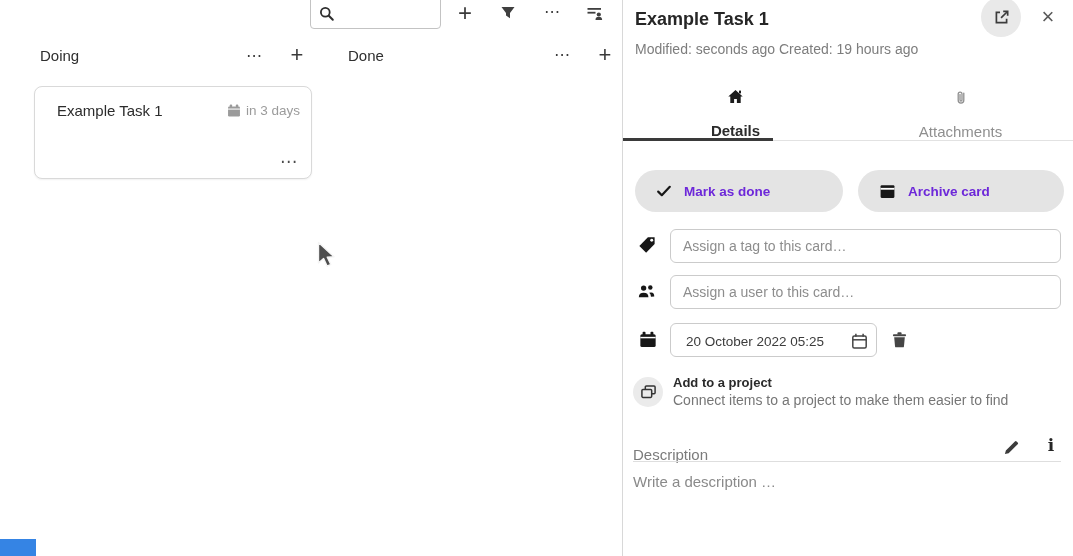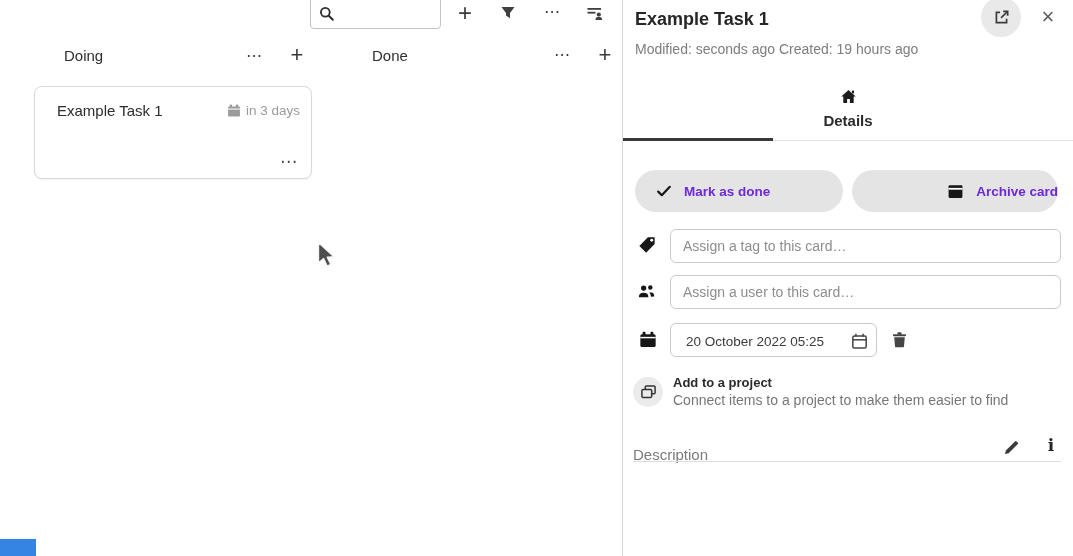--- a/index.html
+++ b/index.html
@@ -15,21 +15,21 @@
                background:#fff;border:1px solid #c3c3c3;border-radius:4px;}
   .search-wrap svg{position:absolute;left:8px;bottom:6px;}
   .search-wrap input{position:absolute;left:28px;bottom:3px;width:92px;height:22px;
                      border:none;outline:none;font-size:14px;background:transparent;}
 
   .tb-btn{position:absolute;width:28px;height:28px;display:flex;align-items:center;
           justify-content:center;color:#3a3a3a;}
   .tb-plus{font-size:24px;font-weight:400;line-height:26px;color:#3a3a3a;}
   .dots{font-size:16px;letter-spacing:0;color:#3a3a3a;line-height:1;}
 
-  .col-title{position:absolute;top:47px;font-size:15px;color:#2f2f2f;margin-left:24px;}
+  .col-title{position:absolute;top:47px;font-size:15px;color:#2f2f2f;}
   .col-btn{position:absolute;width:28px;height:28px;display:flex;align-items:center;justify-content:center;}
   .col-plus{font-size:22px;font-weight:400;color:#3a3a3a;}
 
   .card{position:absolute;left:34px;top:86px;width:276px;height:91px;background:#fff;
         border:1px solid #d9d9d9;border-radius:8px;box-shadow:0 1px 2px rgba(0,0,0,0.06);}
   .card-title{position:absolute;left:22px;top:15px;font-size:15px;color:#2c2c2c;}
   .card-due{position:absolute;right:11px;top:16px;display:flex;align-items:center;gap:5px;
             color:#9b9b9b;font-size:13.5px;text-align:right;}
   .card-more{position:absolute;right:14px;bottom:6px;font-size:17px;color:#4a4a4a;}
 
@@ -41,30 +41,30 @@
   .panel-title{position:absolute;left:12px;top:9px;font-size:18px;font-weight:700;color:#262626;}
   .panel-meta{position:absolute;left:12px;top:41px;font-size:14px;color:#7d7d7d;}
   .popout-btn{position:absolute;left:358px;top:-3px;width:40px;height:40px;border-radius:50%;
               background:#e9e9e9;display:flex;align-items:center;justify-content:center;}
   .close-btn{position:absolute;left:412px;top:4px;width:26px;height:26px;font-size:22px;
              color:#5a5a5a;display:flex;align-items:center;justify-content:center;}
 
   .tabbar{position:absolute;left:0;top:80px;width:450px;height:61px;display:flex;
           border-bottom:1px solid #e2e2e2;box-sizing:border-box;}
   .tab{flex:1;display:flex;flex-direction:column;align-items:center;justify-content:flex-start;
-       padding-top:9px;gap:7px;}
+       padding-top:9px;gap:17px;}
   .tab .tab-label{font-size:15px;color:#8f8f8f;}
   .tab.active .tab-label{color:#2b2b2b;font-weight:700;}
   .tab-underline{position:absolute;left:0;top:138px;width:150px;height:3px;background:#3a3a3a;}
 
   .pill{position:absolute;top:170px;height:42px;border-radius:21px;background:#e4e4e4;
         display:flex;align-items:center;padding-left:21px;gap:12px;box-sizing:border-box;}
   .pill span{font-size:13.5px;font-weight:700;color:#6d28d9;}
   .pill-done{left:12px;width:208px;}
-  .pill-archive{left:229px;width:206px;justify-content:flex-end;}
+  .pill-archive{left:235px;width:206px;}
 
   .row-icon{position:absolute;display:flex;align-items:center;justify-content:center;}
   .text-entry{position:absolute;left:47px;width:391px;height:34px;border:1px solid #cbcbcb;
               border-radius:6px;box-sizing:border-box;padding:0 12px;font-size:14px;color:#3c3c3c;
               outline:none;background:#fff;}
   .text-entry::placeholder{color:#8d8d8d;opacity:1;}
 
   .date-field{position:absolute;left:47px;top:323px;width:207px;height:34px;border:1px solid #cbcbcb;
               border-radius:6px;box-sizing:border-box;background:#fff;padding-left:40px;}
   .date-field input{position:absolute;left:13px;top:0;width:150px;height:32px;border:none;outline:none;
@@ -189,20 +189,26 @@
     <div class="tabbar">
       <div class="tab active">
         <svg width="17" height="16" viewBox="0 0 16 16">
           <g fill="#1c1c1c">
             <path d="M8 1L0.8 7.4h2V14h3.8v-4h2.8v4h3.8V7.4h2z"></path>
             <rect x="11.5" y="1.6" width="2" height="2.8"></rect>
           </g>
         </svg>
         <span class="tab-label">Details</span>
       </div>
+      <div class="tab">
+        <svg width="16" height="17" viewBox="0 0 16 16">
+          <path d="M10.8 3.6v7.2a2.8 2.8 0 01-5.6 0V4.6a1.9 1.9 0 013.8 0v6a1 1 0 01-2 0V5" fill="none" stroke="#8f8f8f" stroke-width="1.3" stroke-linecap="round"></path>
+        </svg>
+        <span class="tab-label">Attachments</span>
+      </div>
     </div>
     <div class="tab-underline"></div>
 
     <button class="pill pill-done">
       <svg width="16" height="16" viewBox="0 0 16 16">
         <path d="M2.2 8.6l3.6 3.6L13.8 3.8" fill="none" stroke="#171717" stroke-width="2.2" stroke-linecap="round" stroke-linejoin="round"></path>
       </svg>
       <span>Mark as done</span>
     </button>
     <button class="pill pill-archive">
@@ -279,15 +285,16 @@
     <div class="desc-label">Description</div>
     <button class="desc-edit">
       <svg width="17" height="17" viewBox="0 0 16 16">
         <path d="M1.8 14.2l0.9-3.3 8.5-8.5a1.1 1.1 0 011.6 0l1 1a1.1 1.1 0 010 1.6l-8.5 8.5z" fill="#3c3c3c"></path>
       </svg>
     </button>
     <button class="desc-info">
       <span>i</span>
     </button>
     <div class="desc-divider"></div>
+    <div class="desc-placeholder">Write a description …</div>
 
   </aside>
 </div>
 
 </body></html>

